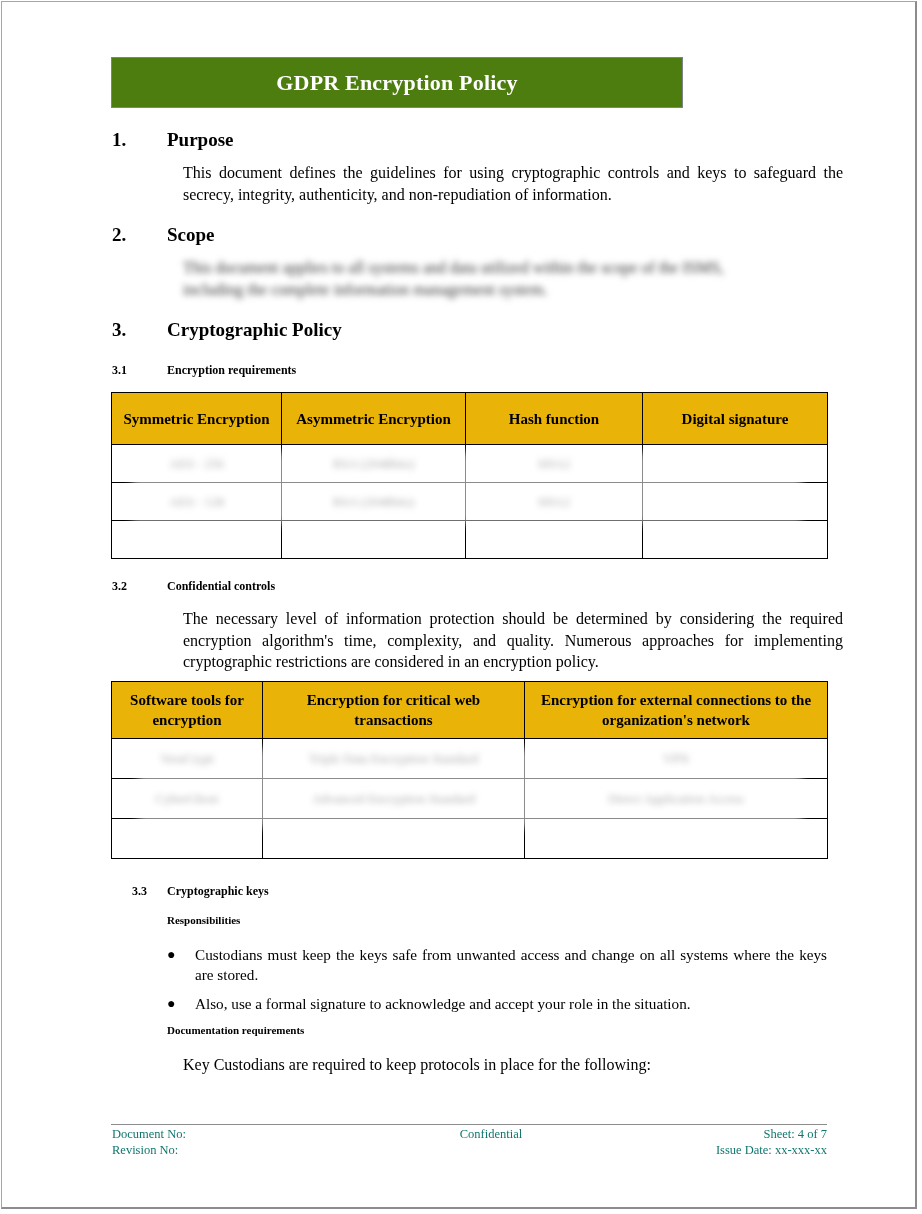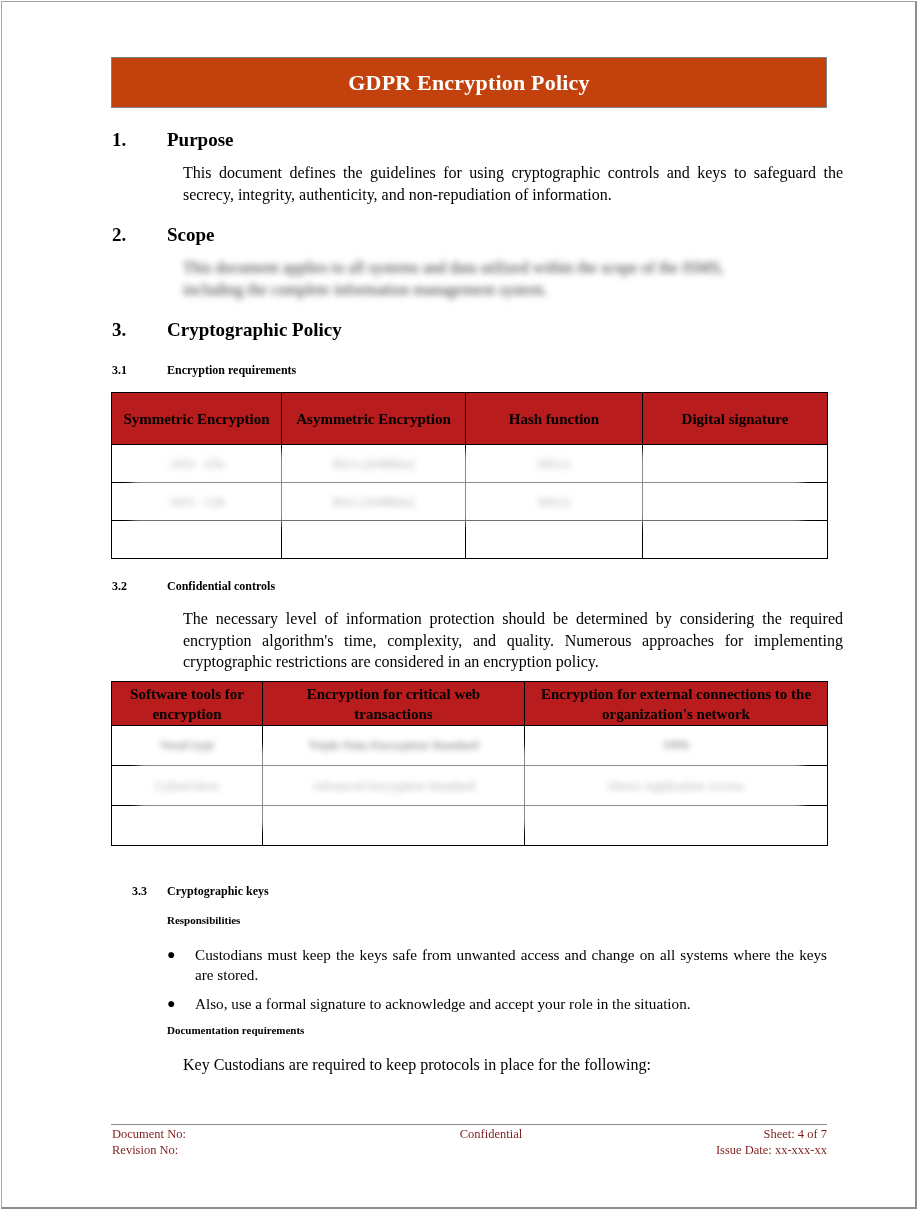--- a/index.html
+++ b/index.html
@@ -7,40 +7,40 @@
       width: 922px; height: 1214px; background: #ffffff; position: relative;
       font-family: "Liberation Serif", "DejaVu Serif", serif; color: #000;
       overflow: hidden;
     }
     .page {
       position: absolute; left: 1px; top: 1px; width: 916px; height: 1208px;
       border: 1px solid #a6a6a6; border-right: 2px solid #8c8c8c; border-bottom: 2px solid #8c8c8c;
       box-sizing: border-box; background: #fff;
     }
     .title-bar {
-      position: absolute; left: 111px; top: 57px; width: 716px; height: 51px;
-      background: #c2410c; border: 1px solid #7d838b; box-sizing: border-box;
+      position: absolute; left: 111px; top: 57px; width: 572px; height: 51px;
+      background: #4d7c0f; border: 1px solid #7d838b; box-sizing: border-box;
       display: flex; align-items: center; justify-content: center;
     }
     .title-bar span { color: #fff; font-weight: bold; font-size: 22px; letter-spacing: 0.2px; }
 
     .h1 { position: absolute; left: 112px; font-size: 19px; font-weight: bold; display: flex; }
     .h1 .num { width: 55px; }
     .h2 { position: absolute; left: 112px; font-size: 12px; font-weight: bold; display: flex; }
     .h2 .num { width: 55px; }
     .para { position: absolute; left: 167px; width: 660px; font-size: 16px; line-height: 21.5px; text-align: justify; margin-left: 16px; }
     .para.last-left { text-align-last: left; }
     .blurred { filter: blur(3.2px); color: #333; }
 
     table.doc {
       position: absolute; left: 111px; border-collapse: collapse; table-layout: fixed;
       font-size: 15px;
     }
     table.doc th {
-      background: #b91c1c; font-weight: bold; border: 1px solid #000;
+      background: #eab308; font-weight: bold; border: 1px solid #000;
       text-align: center; vertical-align: middle; padding: 0 4px; line-height: 20px;
     }
     table.doc td {
       border: 1px solid #000; text-align: center; vertical-align: middle; padding: 0 4px;
     }
     table.doc td span { display: inline-block; filter: blur(3px); color: #444; font-size: 13px; }
     .blur-overlay {
       position: absolute; background: rgba(255,255,255,0.55); filter: blur(4px);
       pointer-events: none;
     }
@@ -48,21 +48,21 @@
     .sub-bold { position: absolute; left: 167px; font-size: 11px; font-weight: bold; }
     .bullet {
       position: absolute; left: 167px; width: 660px; font-size: 15.2px; line-height: 20px;
       display: flex;
     }
     .bullet .dot { width: 28px; flex: none; font-size: 14px; }
     .bullet .txt { flex: 1; text-align: justify; }
     .bullet .txt.single { text-align: left; }
 
     .footer-line { position: absolute; left: 111px; top: 1124px; width: 716px; height: 1px; background: #8c8c8c; }
-    .footer { position: absolute; font-size: 12.5px; color: #7f1d1d; line-height: 16px; }
+    .footer { position: absolute; font-size: 12.5px; color: #0f766e; line-height: 16px; }
   </style>
 </head>
 <body>
 
 <div class="page"></div>
 
 <div class="title-bar">
   <span>GDPR Encryption Policy</span>
 </div>
 
@@ -133,21 +133,21 @@
 </div>
 <div class="para last-left" style="top:608px;">The necessary level of information protection should be determined by considering the required encryption algorithm's time, complexity, and quality. Numerous approaches for implementing cryptographic restrictions are considered in an encryption policy.</div>
 
 <table class="doc" style="top:681px; width:716px;">
   <colgroup>
       <col style="width:151px">
       <col style="width:262px">
       <col style="width:303px">
     </colgroup>
   <tbody>
-      <tr style="height:44px;margin-top:12px;">
+      <tr style="height:57px;margin-top:12px;">
     <th>Software tools for encryption</th>
     <th>Encryption for critical web transactions</th>
     <th>Encryption for external connections to the organization's network</th>
   </tr>
   <tr style="height:40px;">
     <td><span>VeraCrypt</span></td>
     <td><span>Triple Data Encryption Standard</span></td>
     <td><span>VPN</span></td>
   </tr>
   <tr style="height:40px;">

